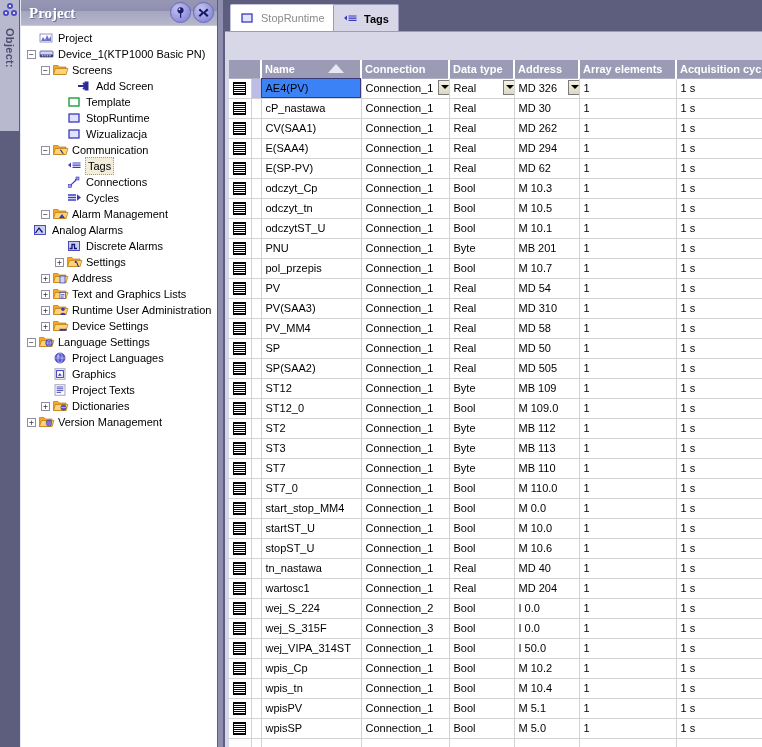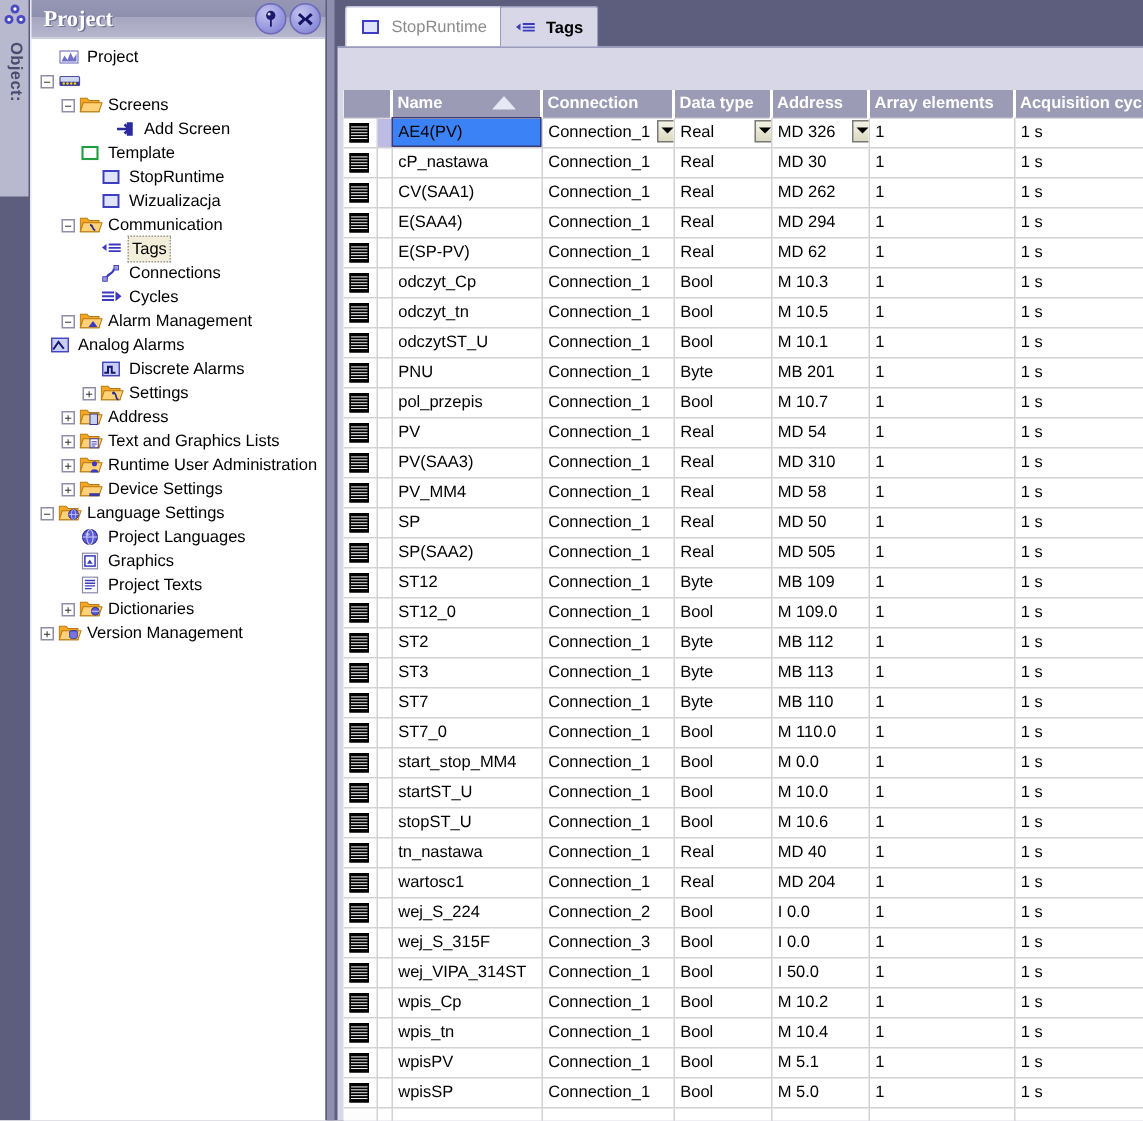--- a/index.html
+++ b/index.html
@@ -325,38 +325,39 @@
         <div class="tnode" style="padding-left: 6px;">
           <span class="expander">−</span>
           <span class="ticon"><svg width="16" height="14" viewBox="0 0 16 14">
               <rect x="1" y="4" width="13" height="6" rx="0.6" fill="#cfd8ef" stroke="#5050a0" stroke-width="0.8"></rect>
               <rect x="1" y="7.5" width="13" height="2.5" fill="#3a3a9e"></rect>
               <circle cx="3.5" cy="8.7" r="0.8" fill="#ffd700"></circle>
               <circle cx="6" cy="8.7" r="0.8" fill="#ffd700"></circle>
               <circle cx="8.5" cy="8.7" r="0.8" fill="#ffd700"></circle>
               <circle cx="11" cy="8.7" r="0.8" fill="#ffd700"></circle>
             </svg></span>
+          <span class="tlabel">Device_1(KTP1000 Basic PN)</span>
         </div>
         <div class="tnode" style="padding-left: 20px;">
           <span class="expander">−</span>
           <span class="ticon"><svg width="16" height="14" viewBox="0 0 16 14">
               <path d="M0.5 2.5 L5 2.5 L6.3 4 L13 4 L13 11.5 L0.5 11.5 Z" fill="#f5a623" stroke="#b87a10" stroke-width="0.7"></path>
               <path d="M2.5 5.5 L15 5.5 L13 11.5 L0.5 11.5 Z" fill="#ffd277" stroke="#b87a10" stroke-width="0.7"></path>
             </svg></span>
           <span class="tlabel">Screens</span>
         </div>
         <div class="tnode" style="padding-left: 44px;">
           <span class="expander blank"></span>
           <span class="ticon"><svg width="16" height="14" viewBox="0 0 16 14">
               <path d="M11.5 2.5 L11.5 11.5 L7.5 11.5 L7.5 2.5 Z" fill="#2b2b9e"></path>
               <path d="M1 7 L9 7 M6 4 L9.5 7 L6 10" stroke="#2b2b9e" stroke-width="1.8" fill="none"></path>
             </svg></span>
           <span class="tlabel">Add Screen</span>
         </div>
-        <div class="tnode" style="padding-left: 20px;">
+        <div class="tnode" style="padding-left: 34px;">
           <span class="expander blank"></span>
           <span class="ticon"><svg width="16" height="14" viewBox="0 0 16 14">
               <rect x="2" y="3" width="10" height="8" fill="#ffffff" stroke="#1f9e3f" stroke-width="1.4"></rect>
             </svg></span>
           <span class="tlabel">Template</span>
         </div>
         <div class="tnode" style="padding-left: 34px;">
           <span class="expander blank"></span>
           <span class="ticon"><svg width="16" height="14" viewBox="0 0 16 14">
               <rect x="2" y="3" width="10" height="8" fill="#dfe4fb" stroke="#3a3ac0" stroke-width="1.3"></rect>

